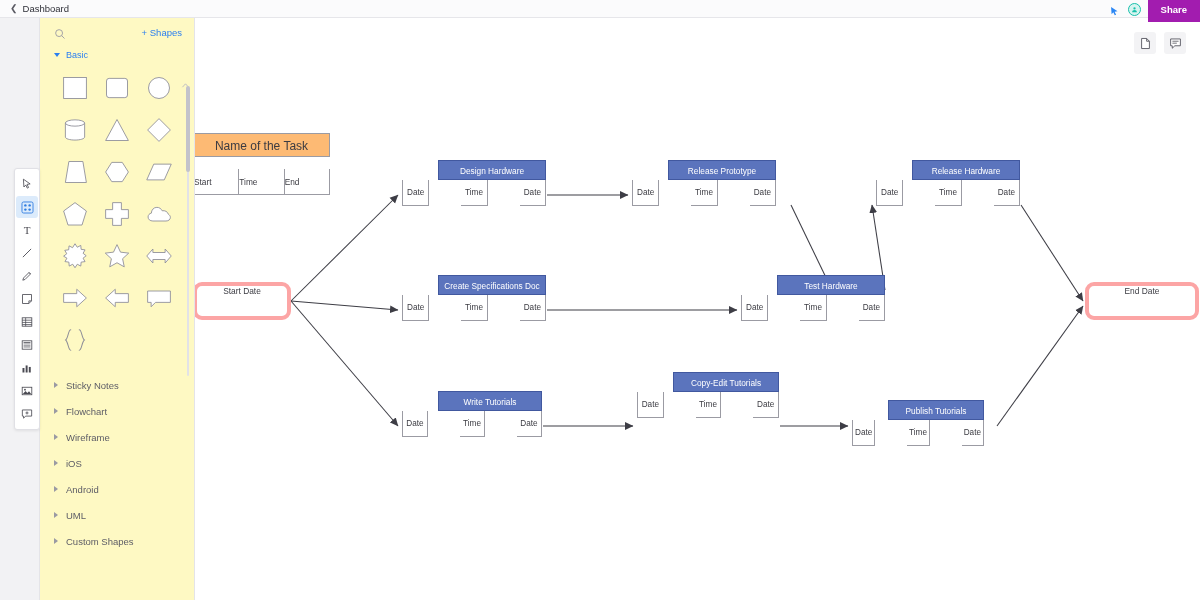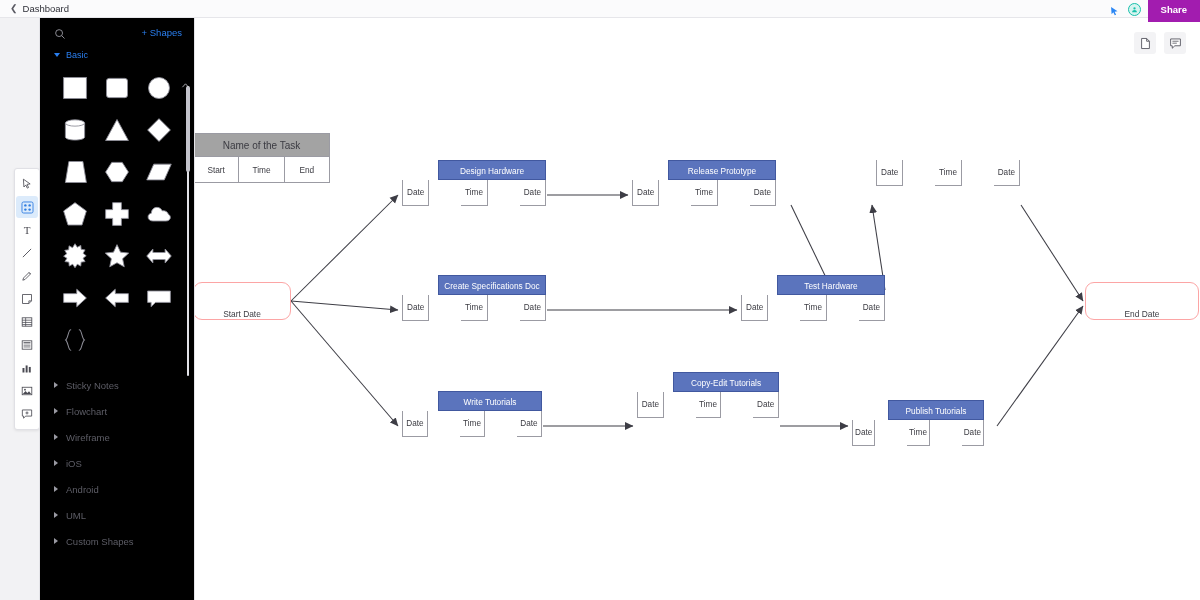--- a/index.html
+++ b/index.html
@@ -68,21 +68,21 @@
     justify-content: center; border-radius: 3px; cursor: pointer;
     color: #4a4a52;
   }
   .tool.active { background: #dcebfb; color: #2f7de1; }
   .tool svg { display: block; }
   .tool .tchar { font-size: 11px; color: #4a4a52; font-family: "Liberation Serif", serif; }
 
   
   .panel {
     position: absolute; left: 40px; top: 18px; width: 155px; height: 582px;
-    background: #000000; border-right: 1px solid #e4e4e8; z-index: 25;
+    background: #fef9c3; border-right: 1px solid #e4e4e8; z-index: 25;
   }
   .panel-head {
     height: 28px; display: flex; align-items: center;
     justify-content: space-between; padding: 0 12px 0 14px;
   }
   .srch { width: 13px; height: 13px; }
   .add-shapes { color: #2a7ff0; font-size: 9.5px; cursor: pointer; white-space: nowrap; }
   .sec-basic {
     display: flex; align-items: center; gap: 6px;
     padding: 4px 0 6px 14px; color: #2a7ff0; font-size: 9px; cursor: pointer;
@@ -140,35 +140,35 @@
   .node .cols { display: flex; gap: 32px; }
   .node .cell3 {
     flex: 1; height: 26px; line-height: 26px; text-align: center;
     font-size: 8.2px; color: #3b3b42; background: #ffffff;
     border: 1px solid #9b9ba3; border-top: none; border-left: none;
   }
   .node .cell3:first-child { border-left: 1px solid #9b9ba3; }
 
   .legend { position:absolute; z-index:6; }
   .legend .ltitle {
-    height: 24px; line-height: 24px; text-align:center; font-size:10px;
-    color:#3b3b42; background:#a3a3a3; border:1px solid #9b9ba3;
+    height: 24px; line-height: 24px; text-align:center; font-size:12px;
+    color:#3b3b42; background:#fdba74; border:1px solid #9b9ba3;
   }
   .legend .cols { display:flex; }
   .legend .cell3 {
-    flex:1; height:26px; line-height:26px; text-align:center; font-size:8.3px;
+    flex:1; height:26px; line-height:26px; font-size:8.3px;
     color:#3b3b42; background:#fff;
-    border:1px solid #9b9ba3; border-top:none; border-left:none;
+    border:1px solid #9b9ba3; border-top:none; border-left:none;margin-top:12px;
   }
   .legend .cell3:first-child { border-left:1px solid #9b9ba3; }
 
   .terminal {
     position:absolute; z-index:6; background:#fff;
-    border:1px solid #fca5a5; border-radius: 9px;
-    display:flex; align-items:flex-end; justify-content:center;
+    border:4px solid #fca5a5; border-radius: 9px;
+    display:flex; align-items:flex-start; justify-content:center;
     font-size:8.4px; color:#3b3b42;
   }
 
   .watermark {
     position:absolute; right:16px; bottom:14px; z-index:8;
     color:#d3d3d8; font-size:16px; letter-spacing:1px;
     font-family:"DejaVu Sans", sans-serif;
   }
 </style>
 </head>
@@ -513,20 +513,21 @@
     <div class="node" style="left:437px; top:142px; width:144px;">
       <div class="hdr">Release Prototype</div>
       <div class="cols">
         <div class="cell3">Date</div>
         <div class="cell3">Time</div>
         <div class="cell3">Date</div>
       </div>
     </div>
 
     <div class="node" style="left:681px; top:142px; width:144px;">
+      <div class="hdr">Release Hardware</div>
       <div class="cols">
         <div class="cell3">Date</div>
         <div class="cell3">Time</div>
         <div class="cell3">Date</div>
       </div>
     </div>
 
     <div class="node" style="left:207px; top:257px; width:144px;">
       <div class="hdr">Create Specifications Doc</div>
       <div class="cols">

